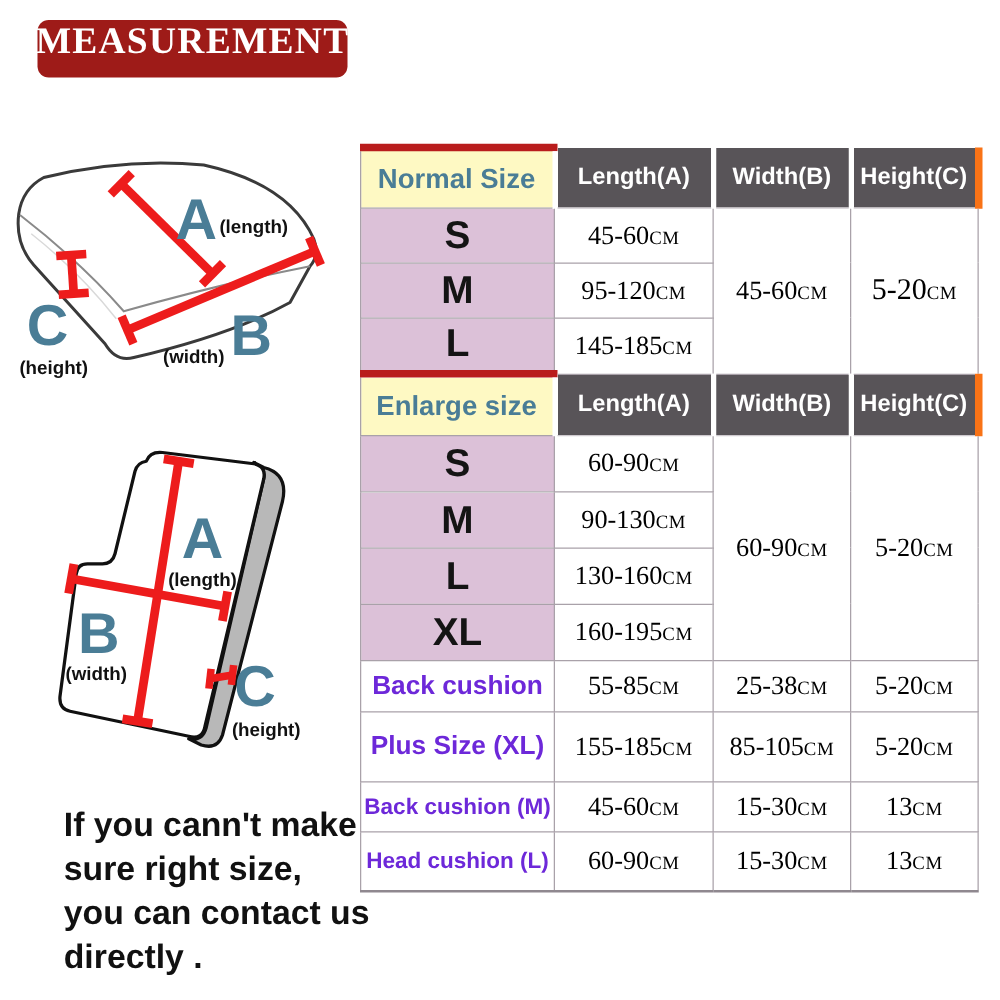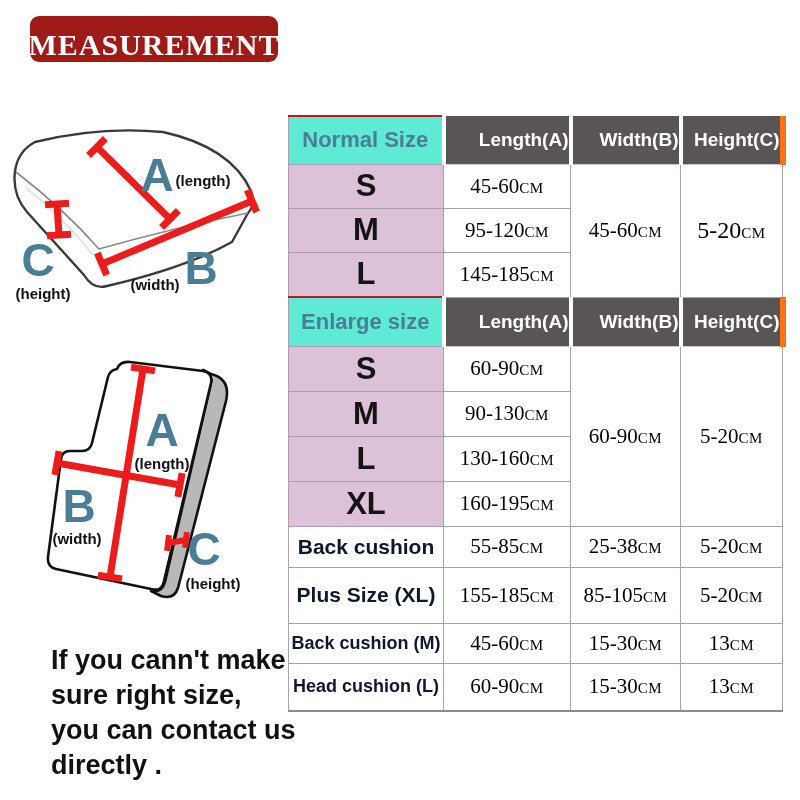--- a/index.html
+++ b/index.html
@@ -6,21 +6,21 @@
   body { font-family:"Liberation Sans", sans-serif; background:#ffffff; }
   .canvas {
     position:relative; width:800px; height:800px; background:#ffffff;
     overflow:hidden;
   }
 
   
   .title-box {
     position:absolute; left:30px; top:16px; width:248px; height:46px;
     background:#9e1b18; border-radius:9px;
-    display:flex; align-items:flex-end; justify-content:center;
+    display:flex; align-items:flex-start; justify-content:center;
   }
   .title-box span {
     font-family:"Liberation Serif", serif; font-weight:bold;
     color:#ffffff; font-size:30px; letter-spacing:1px;
   }
 
   
   .diag { position:absolute; }
   .diag svg { display:block; }
   .big-letter { font-family:"Liberation Sans", sans-serif; font-weight:bold; font-size:46px; fill:#4a7d96; }
@@ -46,34 +46,34 @@
   .size-table tr.rh1  { height:48px; }
   .size-table tr.rh44 { height:44px; }
   .size-table tr.rh45 { height:45px; }
   .size-table tr.rh49 { height:49px; }
   .size-table tr.rh41 { height:41px; }
   .size-table tr.rh56 { height:56px; }
   .size-table tr.rh40 { height:40px; }
   .size-table tr.rh48 { height:48px; }
   td.hdr {
     background:#585458; color:#ffffff; font-weight:bold; font-size:19px;
-    border-left:4px solid #ffffff; border-right:0; border-top:0; border-bottom:1px solid #cfcacf;text-align:right;
+    border-left:4px solid #ffffff; border-right:0; border-top:0; border-bottom:1px solid #cfcacf;
   }
   td.hdr.last { border-right:6px solid #f97316; }
   td.sec-label {
-    background:#5eead4; color:#4a7d96; font-weight:bold; font-size:22px;
-    border-top:2px solid #b91c1c;
+    background:#fef9c3; color:#4a7d96; font-weight:bold; font-size:22px;
+    border-top:6px solid #b91c1c;
   }
   td.pink {
     background:#dcc1d8; color:#141414; font-weight:bold; font-size:31px;
     font-family:"Liberation Sans", sans-serif;
   }
   td.val { font-family:"Liberation Serif", serif; font-size:21px; color:#000; background:#fff; }
   td.val .unit { font-size:15px; letter-spacing:0.5px; }
-  td.rowlabel { color:#0f172a; font-weight:bold; font-size:21px; background:#fff; }
+  td.rowlabel { color:#6d28d9; font-weight:bold; font-size:21px; background:#fff; }
   td.rowlabel.small { font-size:18px; }
   .size-table tr.last-row td { border-bottom:2px solid #8f888f;margin-top:16px; }
 </style>
 </head>
 <body>
 
 <div class="canvas">
 
   <div class="title-box">
     <span>MEASUREMENT</span>

